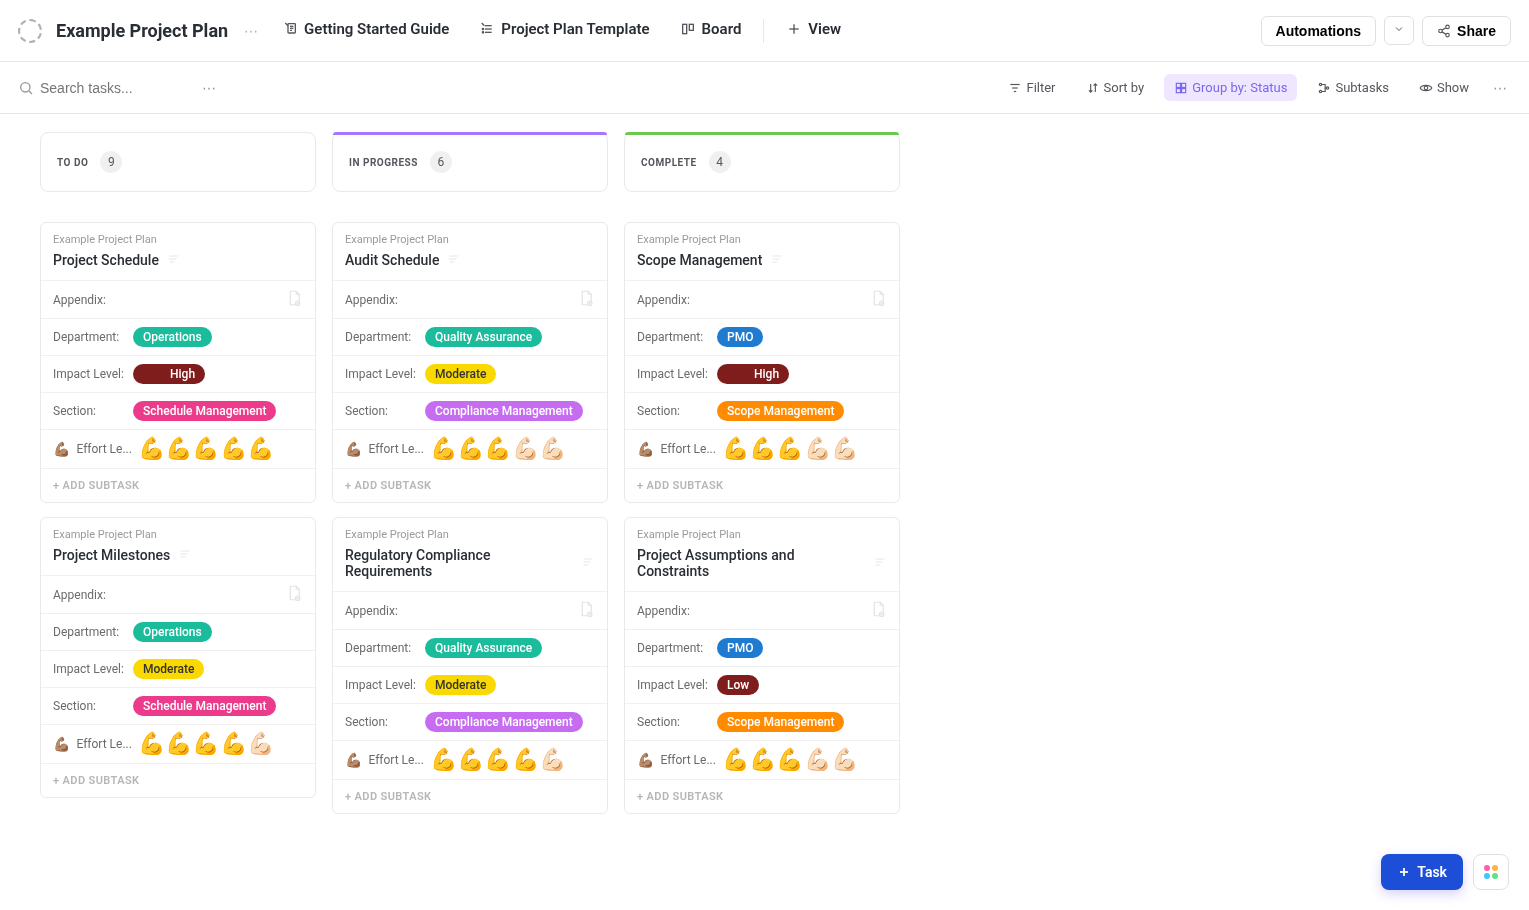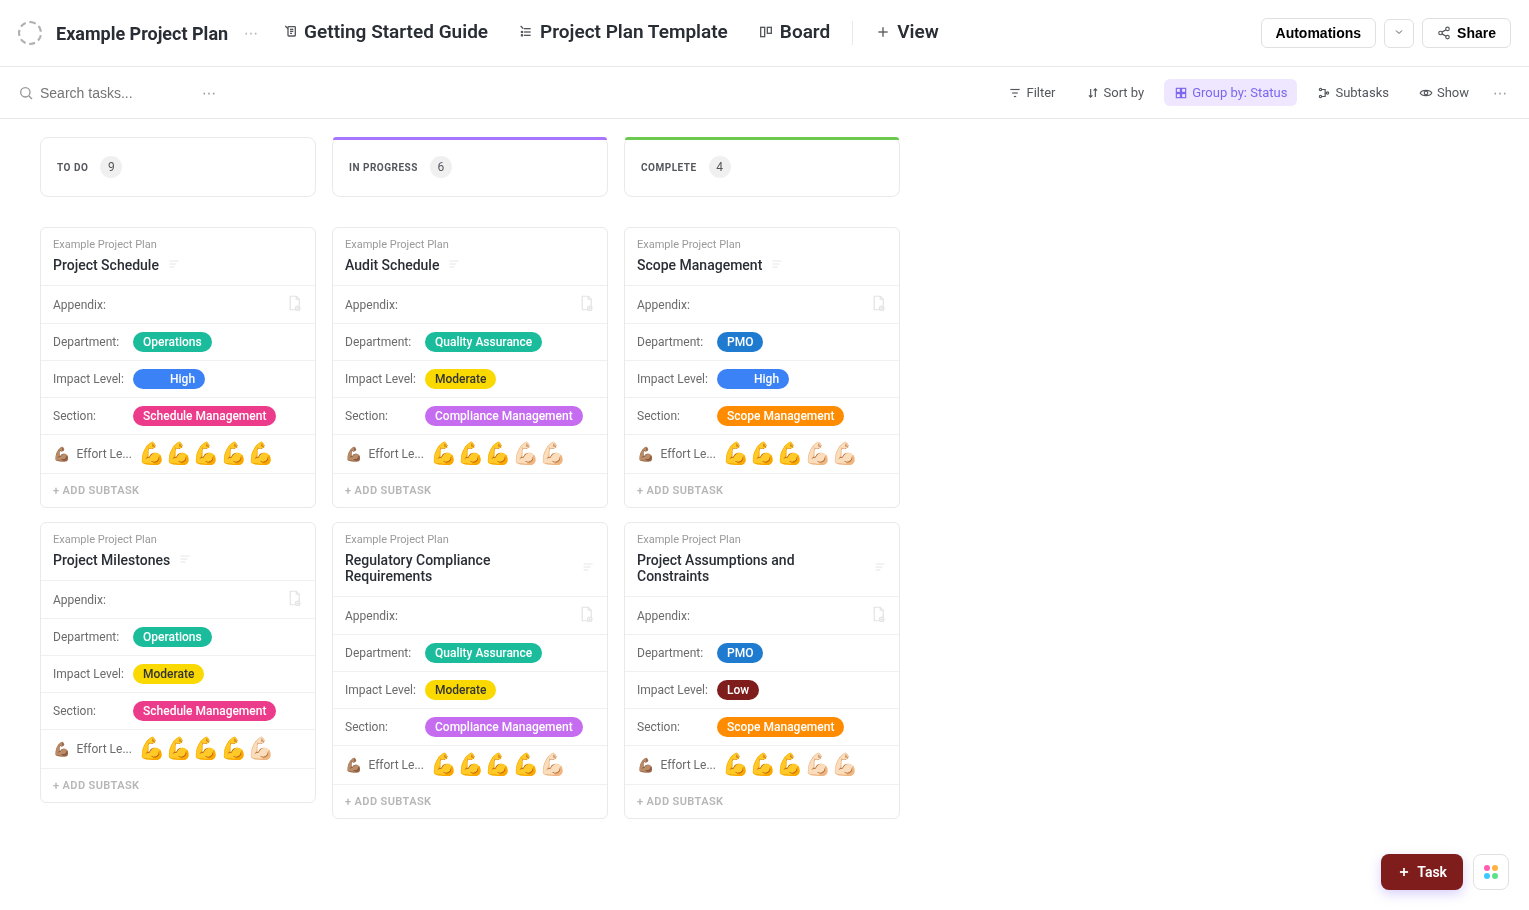--- a/index.html
+++ b/index.html
@@ -3,21 +3,21 @@
 <meta charset="utf-8">
 <style>
 * { box-sizing: border-box; margin: 0; padding: 0; }
 body { font-family: -apple-system, BlinkMacSystemFont, "Segoe UI", Roboto, sans-serif; background: #fff; color: #292d34; font-size: 14px; }
 
 
 .header { display: flex; align-items: center; padding: 10px 18px; border-bottom: 1px solid #e8e8e8; gap: 6px; }
 .project-icon { width: 24px; height: 24px; border: 2px dashed #b0b0b0; border-radius: 50%; margin-right: 8px; }
 .project-title { font-size: 18px; font-weight: 700; margin-right: 10px; }
 .header-dots { color: #b0b0b0; margin-right: 6px; }
-.tab { display: flex; align-items: center; gap: 6px; padding: 10px 12px; font-size: 19px; font-weight: 600; cursor: pointer; color: #292d34; border-bottom: 3px solid transparent; }
+.tab { display: flex; align-items: center; gap: 6px; padding: 10px 12px; font-size: 15px; font-weight: 600; cursor: pointer; color: #292d34; border-bottom: 3px solid transparent; }
 .tab.active { color: #7b68ee; border-bottom-color: #7b68ee; }
 .tab-icon { width: 16px; height: 16px; display: inline-flex; align-items: center; justify-content: center; }
 .tab-sep { width: 1px; height: 24px; background: #e8e8e8; margin: 0 4px; }
 .header-right { margin-left: auto; display: flex; align-items: center; gap: 8px; }
 .btn-outline { border: 1px solid #e0e0e0; border-radius: 6px; padding: 6px 14px; font-size: 14px; font-weight: 600; background: #fff; cursor: pointer; display: flex; align-items: center; gap: 6px; }
 .btn-chevron { border: 1px solid #e0e0e0; border-radius: 6px; padding: 6px 8px; background: #fff; cursor: pointer; }
 
 
 .toolbar { display: flex; align-items: center; padding: 12px 18px; border-bottom: 1px solid #e8e8e8; gap: 8px; }
 .search-wrap { display: flex; align-items: center; gap: 6px; color: #979797; flex: 0 0 auto; }
@@ -45,35 +45,35 @@
 .card-top { padding: 10px 12px 12px; }
 .card-breadcrumb { font-size: 11px; color: #9a9a9a; margin-bottom: 6px; }
 .card-title { font-size: 14px; font-weight: 500; color: #292d34; display: flex; align-items: center; gap: 8px; }
 .lines-icon { opacity: 0.3; }
 .card-row { border-top: 1px solid #f0f0f0; padding: 8px 12px; display: flex; align-items: center; font-size: 12px; color: #6b6b6b; }
 .card-row-label { flex: 0 0 80px; }
 .card-row-value { flex: 1; }
 .doc-icon { margin-left: auto; opacity: 0.35; }
 .pill { display: inline-block; padding: 3px 10px; border-radius: 12px; font-size: 12px; color: #fff; font-weight: 500; }
 .pill.teal { background: #1bbc9c; }
-.pill.orange { background: #3b82f6; padding-left: 37px; }
+.pill.orange { background: #7f1d1d; padding-left: 37px; }
 .pill.pink { background: #eb3b8a; }
 .pill.yellow { background: #f9d900; color: #333; }
 .pill.purple { background: #c56cf0; }
 .pill.blue { background: #1f7bcf; }
 .pill.darkorange { background: #ff8b00; }
 .pill.green { background: #7f1d1d; }
 .effort-row { border-top: 1px solid #f0f0f0; padding: 8px 12px; display: flex; align-items: center; gap: 6px; font-size: 12px; color: #6b6b6b; }
 .effort-icon { font-size: 14px; }
 .effort-arms { font-size: 22px; letter-spacing: 0; line-height: 1; }
 .add-subtask { border-top: 1px solid #f0f0f0; padding: 10px 12px; font-size: 11px; font-weight: 600; color: #b6b6b6; letter-spacing: 0.4px; cursor: pointer; }
 
 
 .fab-container { position: fixed; right: 20px; bottom: 20px; display: flex; gap: 10px; align-items: center; }
-.fab-task { background: #7f1d1d; color: #fff; border-radius: 8px; padding: 10px 16px; font-weight: 600; display: flex; align-items: center; gap: 6px; cursor: pointer; box-shadow: 0 4px 12px rgba(123,104,238,0.3); }
+.fab-task { background: #1d4ed8; color: #fff; border-radius: 8px; padding: 10px 16px; font-weight: 600; display: flex; align-items: center; gap: 6px; cursor: pointer; box-shadow: 0 4px 12px rgba(123,104,238,0.3); }
 .fab-apps { width: 36px; height: 36px; border: 1px solid #e0e0e0; border-radius: 8px; background: #fff; display: flex; align-items: center; justify-content: center; cursor: pointer; }
 .apps-grid { display: grid; grid-template-columns: 1fr 1fr; gap: 2px; }
 .apps-dot { width: 6px; height: 6px; border-radius: 50%; }
 
 .icon-svg { width: 16px; height: 16px; }
 </style>
 </head>
 <body>
 
 <div class="header">

